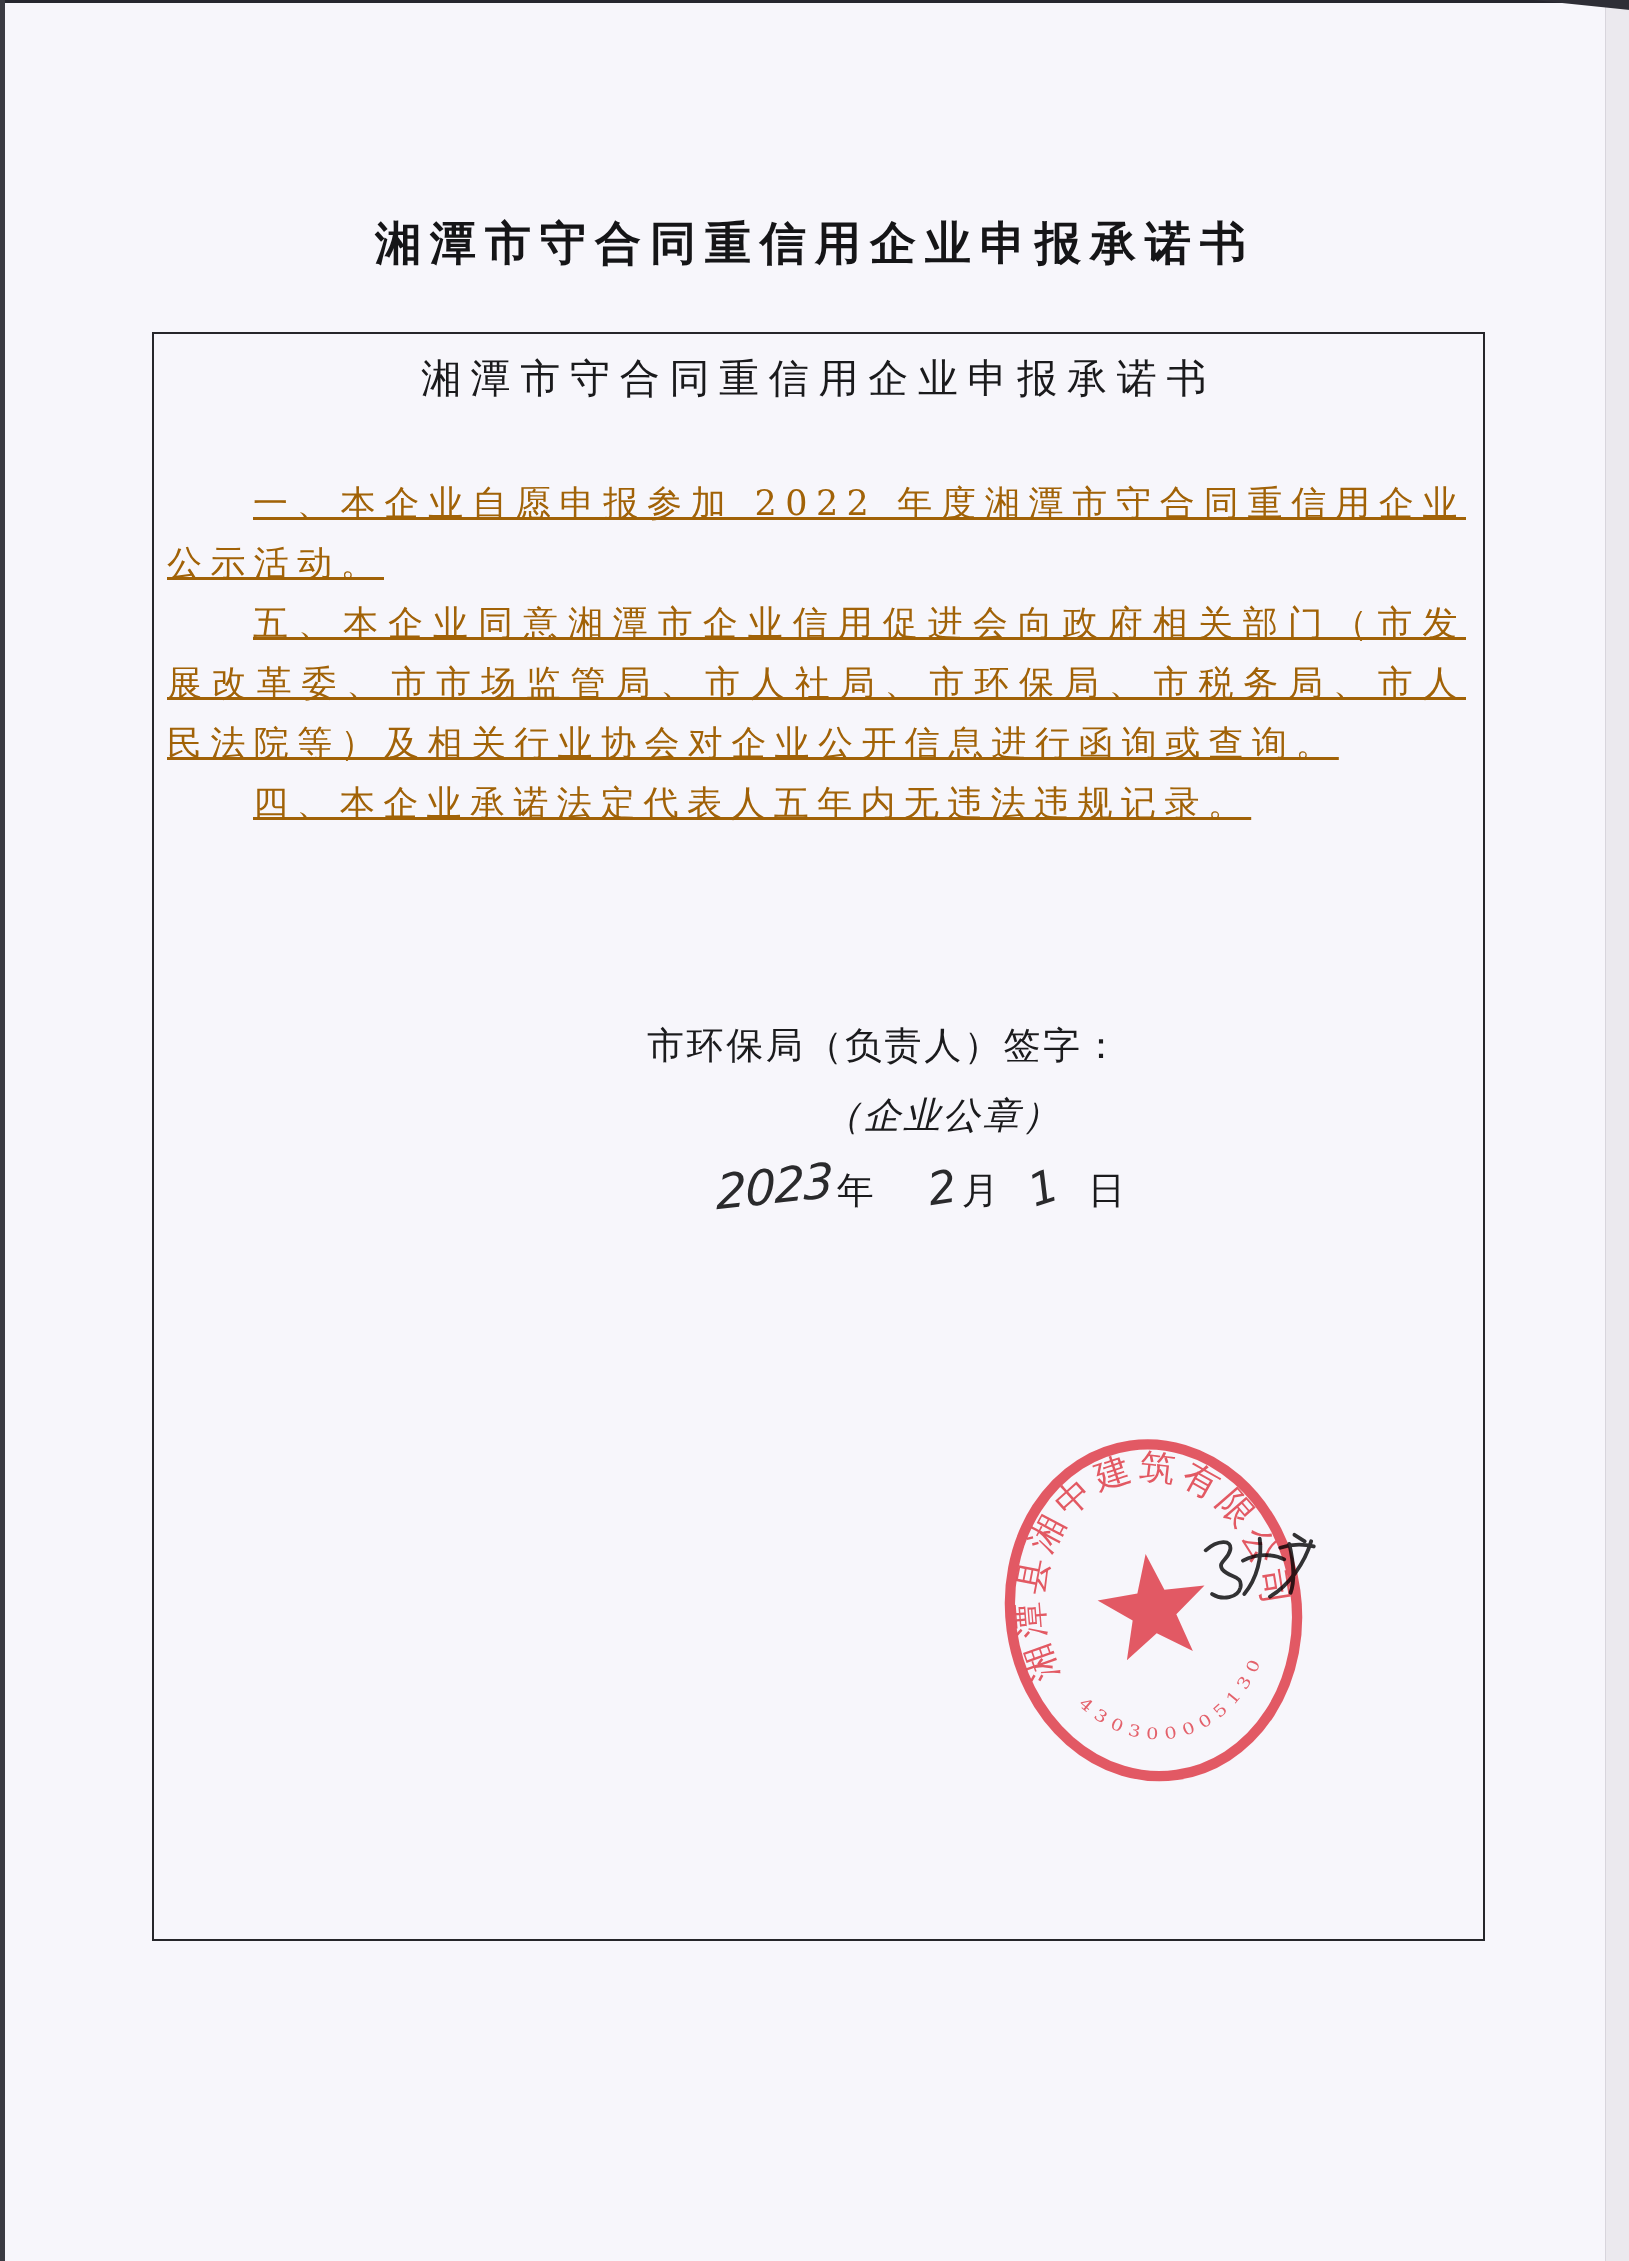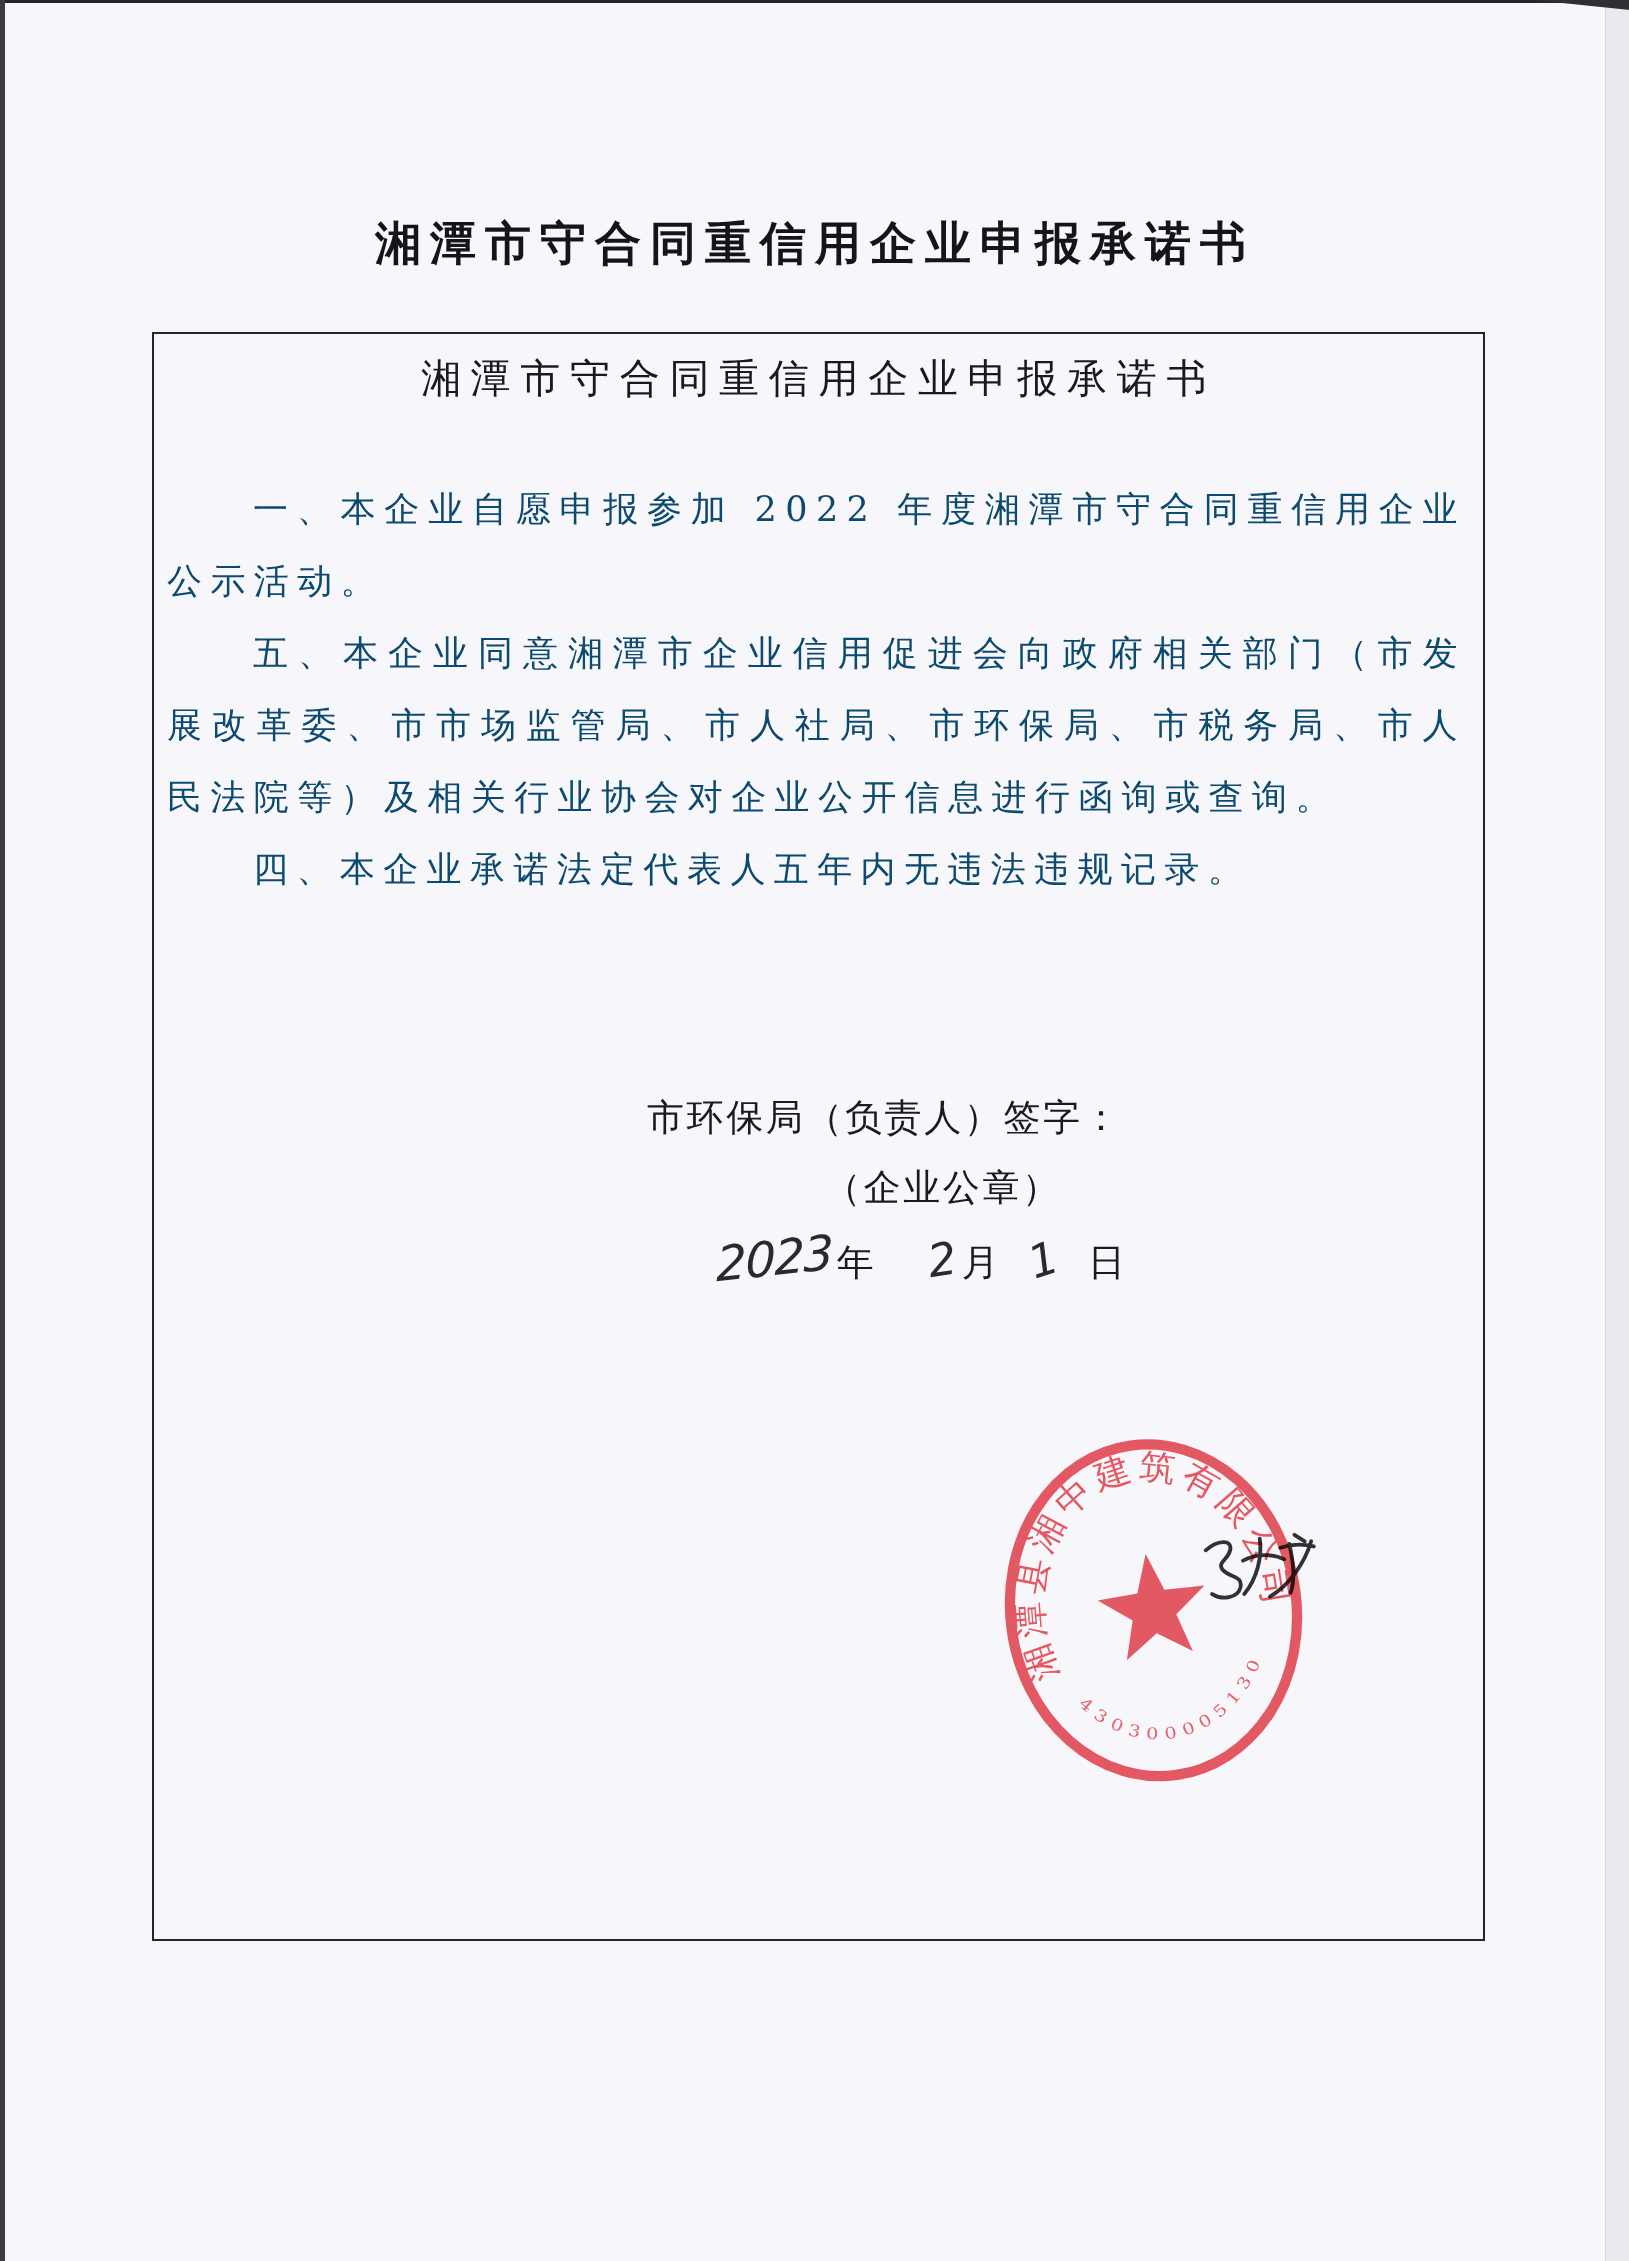--- a/index.html
+++ b/index.html
@@ -32,29 +32,30 @@
   .doc-box{
     position:absolute;left:152px;top:332px;width:1329px;height:1605px;
     border:2.6px solid #26262a;background:transparent;
   }
   .inner-title{
     margin-top:17px;text-align:center;font-size:40px;font-weight:normal;
     letter-spacing:9.7px;color:#1a1a1c;white-space:nowrap;
   }
   .body-text{
     margin:67px 0 0 13px;width:1299px;
-    font-size:35px;line-height:72px;letter-spacing:8.4px;
+    font-size:35px;line-height:60px;letter-spacing:8.4px;
     text-align:justify;text-justify:inter-character;text-align-last:left;
-    color:#0c4a6e;
+    color:#a16207;
+    text-decoration:underline;
   }
   .body-text p{margin:0;text-indent:86px;}
   .sig-block{position:relative;margin-top:178px;font-size:37px;color:#1b1b1d;}
   .sig-line{height:70px;line-height:70px;letter-spacing:2.6px;white-space:nowrap;}
   .sig-line.l1{margin-left:493px;}
-  .sig-line.l2{margin-left:670px;}
+  .sig-line.l2{margin-left:670px;font-style:italic;}
   .sig-line.l3{margin-left:562px;}
   .hw{
     display:inline-block;
     font-family:"DejaVu Sans","Liberation Sans",sans-serif;
     font-style:italic;color:#2a2a2c;
   }
   .hw-year{font-size:48px;transform:rotate(-6deg) skewX(-6deg);letter-spacing:-1.3px;margin-right:3.9px;}
   .hw-month{font-size:45px;transform:rotate(-9deg);margin:0 2.6px 0 54px;}
   .hw-day{font-size:45px;transform:rotate(-18deg);margin:0 28px 0 30px;}
   .date-unit{letter-spacing:0;}

